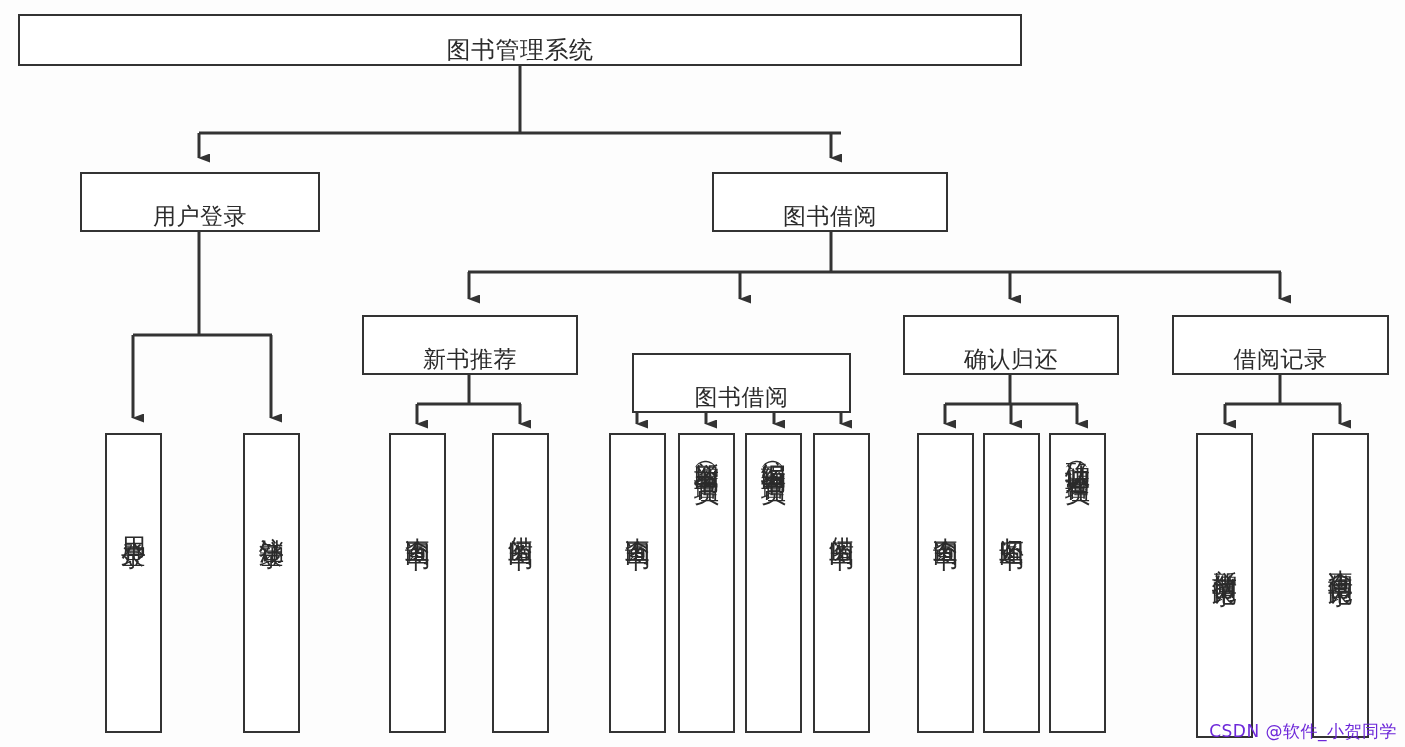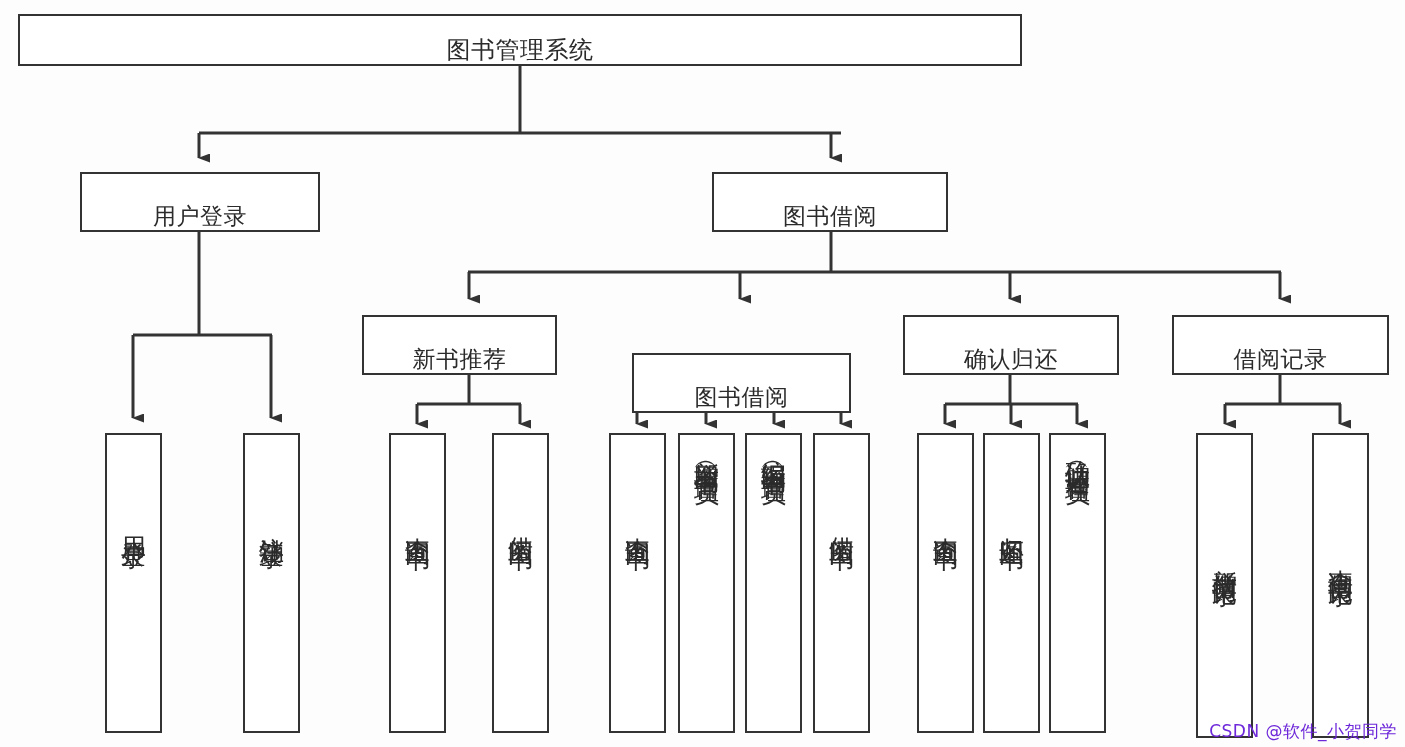--- a/index.html
+++ b/index.html
@@ -146,21 +146,21 @@
   </div>
 
   <div class="node h" style="left:80px; top:172px; width:240px; height:60px;">
     <span class="node-label">用户登录</span>
   </div>
 
   <div class="node h" style="left:712px; top:172px; width:236px; height:60px;">
     <span class="node-label">图书借阅</span>
   </div>
 
-  <div class="node h" style="left:362px; top:315px; width:195px; height:60px;">
+  <div class="node h" style="left:362px; top:315px; width:216px; height:60px;">
     <span class="node-label">新书推荐</span>
   </div>
 
   <div class="node h" style="left:632px; top:315px; width:219px; height:60px;margin-top:38px;">
     <span class="node-label">图书借阅</span>
   </div>
 
   <div class="node h" style="left:903px; top:315px; width:216px; height:60px;">
     <span class="node-label">确认归还</span>
   </div>

